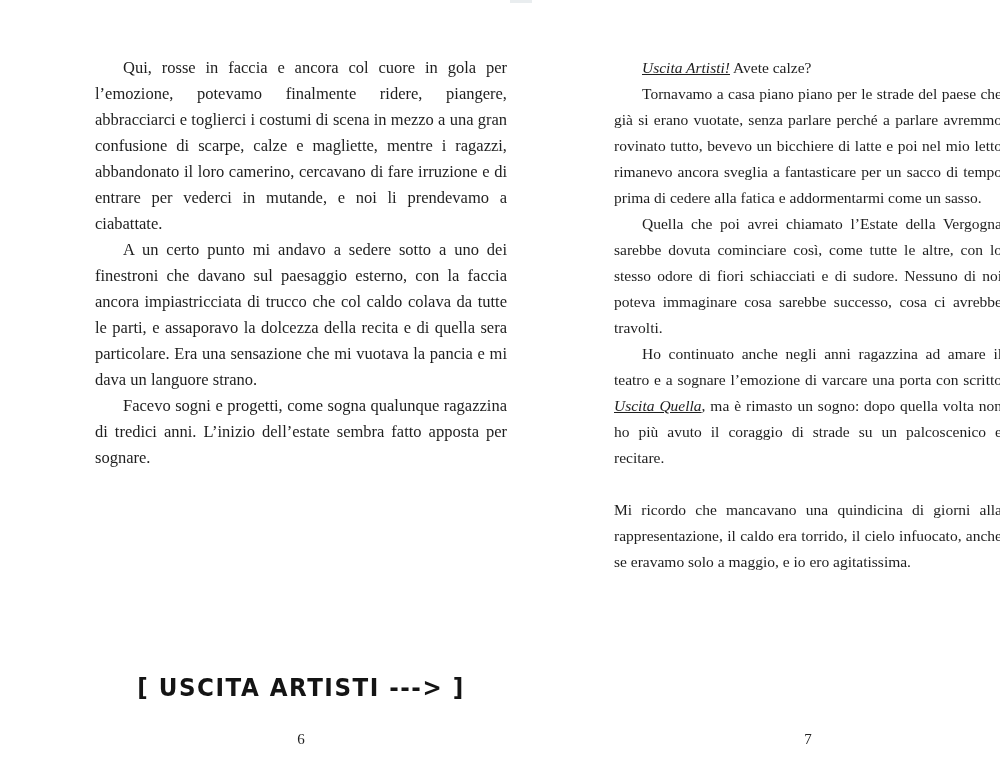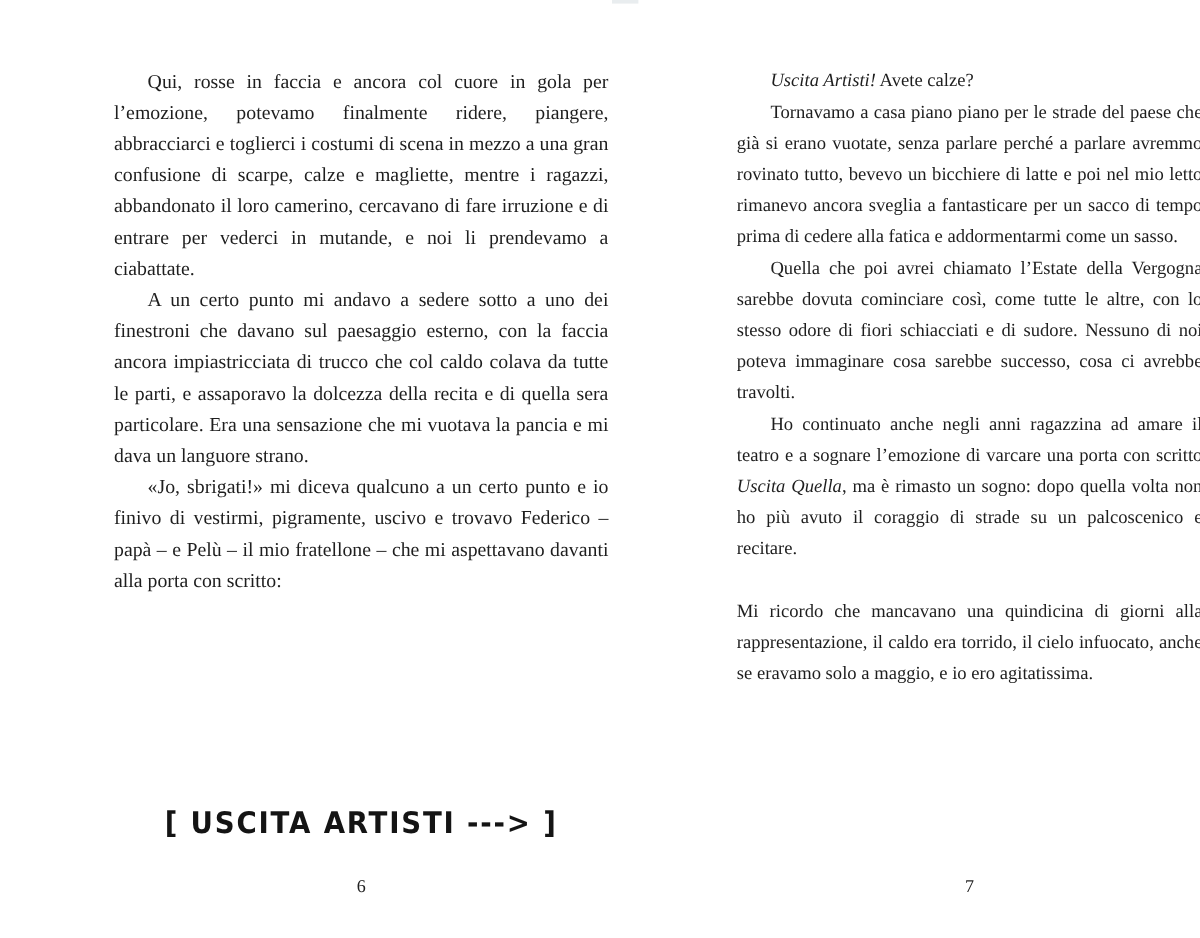--- a/index.html
+++ b/index.html
@@ -41,21 +41,21 @@
     width: 388px;
     font-size: 15.5px;
     line-height: 26px;
   }
   p.para {
     margin: 0;
     padding: 0;
   }
   p.para.indent { text-indent: 28px; }
   p.para.section-break { margin-top: 26px; }
-  em { font-style: italic; }
+  em { font-style: italic; text-decoration: underline; }
   .stencil {
     position: absolute;
     left: 47px;
     top: 674px;
     width: 412px;
     text-align: center;
     font-family: "DejaVu Sans", sans-serif;
     font-weight: 800;
     font-size: 23px;
     letter-spacing: 1.5px;
@@ -76,21 +76,21 @@
 </head>
 <body>
 
 <div class="spread" style="background: rgb(255, 255, 255); color: rgb(30, 30, 30);">
 
   <div class="gutter-mark"></div>
 
   <div class="column col-left">
       <p class="para indent"><span>Qui, rosse in faccia e ancora col cuore in gola per l’emozione, potevamo finalmente ridere, piangere, abbracciarci e toglierci i costumi di scena in mezzo a una gran confusione di scarpe, calze e magliette, mentre i ragazzi, abbandonato il loro camerino, cercavano di fare irruzione e di entrare per vederci in mutande, e noi li prendevamo a ciabattate.</span></p>
       <p class="para indent"><span>A un certo punto mi andavo a sedere sotto a uno dei finestroni che davano sul paesaggio esterno, con la faccia ancora impiastricciata di trucco che col caldo colava da tutte le parti, e assaporavo la dolcezza della recita e di quella sera particolare. Era una sensazione che mi vuotava la pancia e mi dava un languore strano.</span></p>
-      <p class="para indent"><span>«Jo, sbrigati!» mi diceva qualcuno a un certo punto e io finivo di vestirmi, pigramente, uscivo e trovavo Federico – papà – e Pelù – il mio fratellone – che mi aspettavano davanti alla porta con scritto:</span></p>
+      <p class="para indent"><span>Facevo sogni e progetti, come sogna qualunque ragazzina di tredici anni. L’inizio dell’estate sembra fatto apposta per sognare.</span></p>
     </div>
 
   <div class="column col-right">
       <p class="para indent"><em>Uscita Artisti!</em><span> Avete calze?</span></p>
       <p class="para indent"><span>Tornavamo a casa piano piano per le strade del paese che già si erano vuotate, senza parlare perché a parlare avremmo rovinato tutto, bevevo un bicchiere di latte e poi nel mio letto rimanevo ancora sveglia a fantasticare per un sacco di tempo prima di cedere alla fatica e addormentarmi come un sasso.</span></p>
       <p class="para indent"><span>Quella che poi avrei chiamato l’Estate della Vergogna sarebbe dovuta cominciare così, come tutte le altre, con lo stesso odore di fiori schiacciati e di sudore. Nessuno di noi poteva immaginare cosa sarebbe successo, cosa ci avrebbe travolti.</span></p>
       <p class="para indent"><span>Ho continuato anche negli anni ragazzina ad amare il teatro e a sognare l’emozione di varcare una porta con scritto </span><em>Uscita Quella</em><span>, ma è rimasto un sogno: dopo quella volta non ho più avuto il coraggio di strade su un palcoscenico e recitare.</span></p>
       <p class="para section-break"><span>Mi ricordo che mancavano una quindicina di giorni alla rappresentazione, il caldo era torrido, il cielo infuocato, anche se eravamo solo a maggio, e io ero agitatissima.</span></p>
     </div>
 

